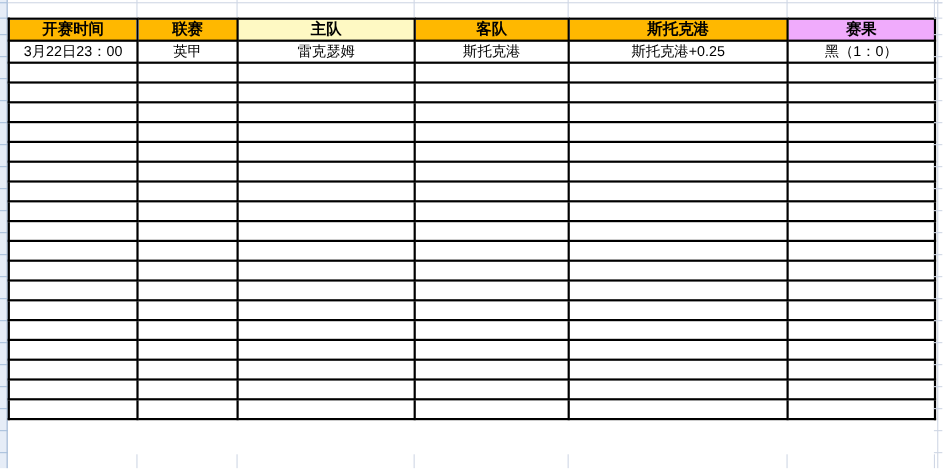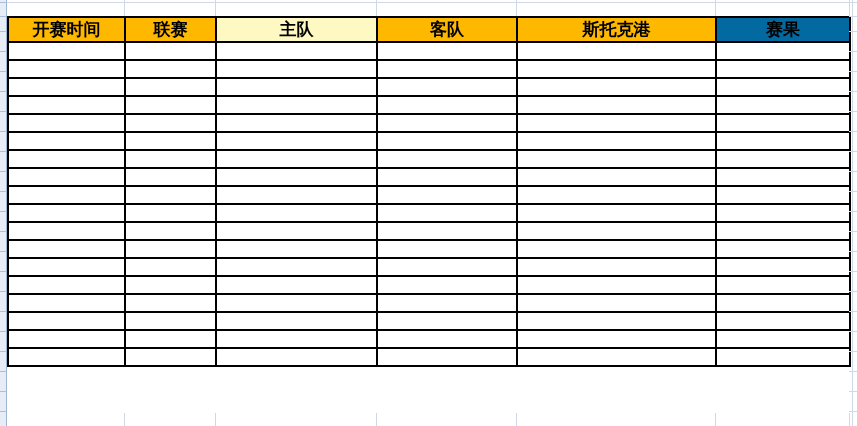--- a/index.html
+++ b/index.html
@@ -60,21 +60,21 @@
     padding: 0;
     text-align: center;
     vertical-align: middle;
     overflow: hidden;
     white-space: nowrap;
   }
   table.match-table thead tr { height: 13px; }
   table.match-table tbody tr { height: 18px; }
   table.match-table th {
     font-weight: bold;
-    font-size: 17px;
+    font-size: 14px;
   }
   
   col.c0 { width: 117px; }
   col.c1 { width: 91px; }
   col.c2 { width: 161px; }
   col.c3 { width: 140px; }
   col.c4 { width: 199px; }
   col.c5 { width: 134px; }
 </style>
 </head>
@@ -117,24 +117,32 @@
         <col class="c4">
         <col class="c5">
       </colgroup>
     <thead>
       <tr id="header-row">
           <th style="background: rgb(255, 184, 0);">开赛时间</th>
           <th style="background: rgb(255, 184, 0);">联赛</th>
           <th style="background: #fef9c3;">主队</th>
           <th style="background: rgb(255, 184, 0);">客队</th>
           <th style="background: rgb(255, 184, 0);">斯托克港</th>
-          <th style="background: #0369a1; margin-left: 40px;">赛果</th>
+          <th style="background: #f0abfc; margin-left: 40px;">赛果</th>
         </tr>
     </thead>
     <tbody id="body-rows">
+        <tr>
+          <td>3月22日23：00</td>
+          <td>英甲</td>
+          <td>雷克瑟姆</td>
+          <td>斯托克港</td>
+          <td>斯托克港+0.25</td>
+          <td>黑（1：0）</td>
+        </tr>
         <tr>
           <td></td>
           <td></td>
           <td></td>
           <td></td>
           <td></td>
           <td></td>
         </tr>
         <tr>
           <td></td>

